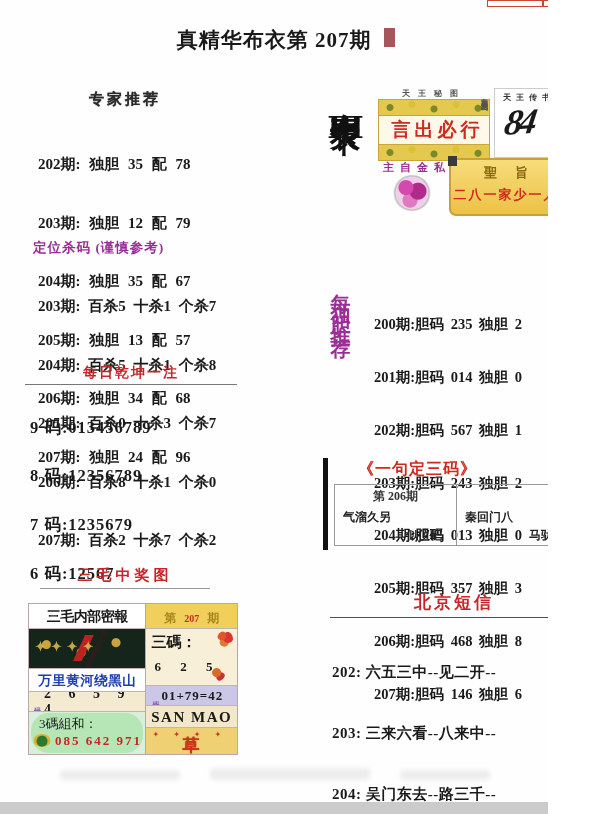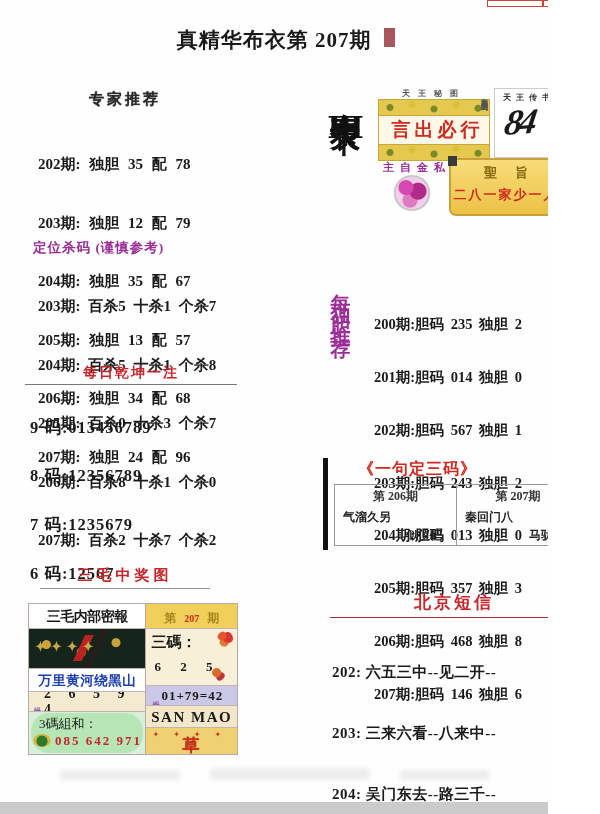--- a/index.html
+++ b/index.html
@@ -248,21 +248,20 @@
   <div class="abs sidebar-r2"></div>
   <div class="abs yiju-head">《一句定三码》</div>
   <div class="abs yiju-icon"></div>
   <div class="abs yiju-table">
     <div class="yt-col">
       <div class="yt-head">第 206期</div>
       <div class="yt-l1">气溜久另</div>
       <div class="yt-l2">似仪耙</div>
     </div>
     <div class="yt-col">
-      <div class="yt-head">第 207期</div>
       <div class="yt-l1">秦回门八</div>
       <div class="yt-l2">马驮酒</div>
     </div>
   </div>
 
   <div class="abs bj-head">北京短信</div>
   <div class="abs rows bj-rows">
     <div>202: 六五三中--见二开--</div>
     <div>203: 三来六看--八来中--</div>
     <div>204: 吴门东去--路三千--</div>

